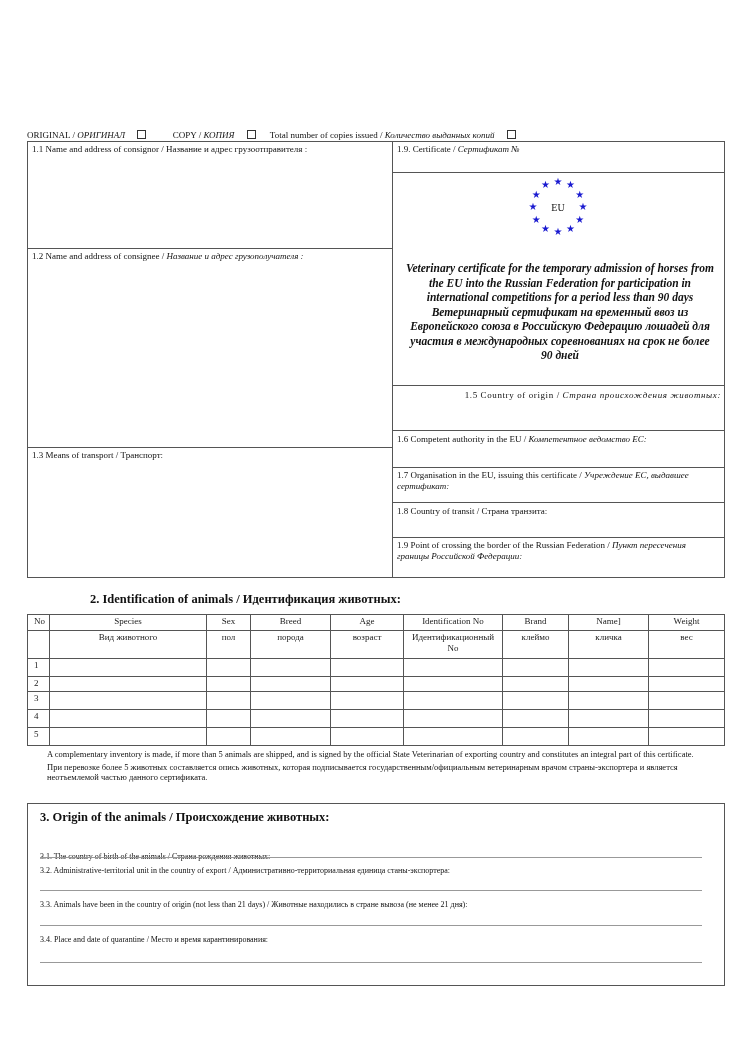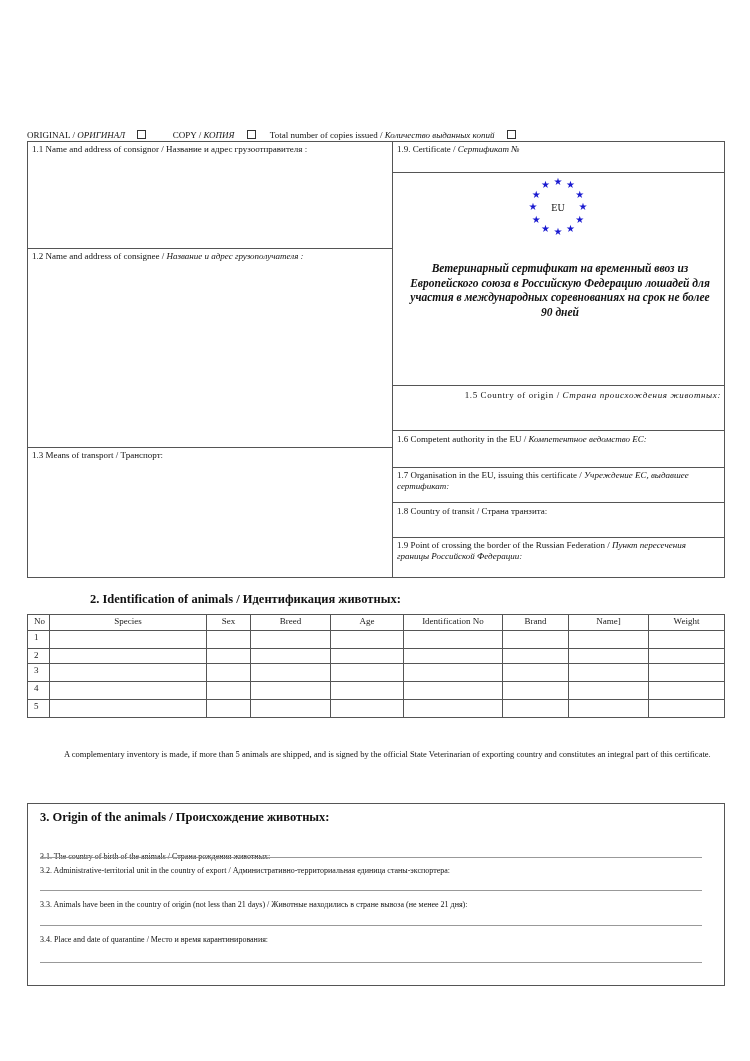--- a/index.html
+++ b/index.html
@@ -68,20 +68,21 @@
       <div class="star" style="color: rgb(26, 26, 208); left: 12.5px; top: 45.6506px;">★</div>
       <div class="star" style="color: rgb(26, 26, 208); left: 3.34936px; top: 36.5px;">★</div>
       <div class="star" style="color: rgb(26, 26, 208); left: 0px; top: 24px;">★</div>
       <div class="star" style="color: rgb(26, 26, 208); left: 3.34936px; top: 11.5px;">★</div>
       <div class="star" style="color: rgb(26, 26, 208); left: 12.5px; top: 2.34936px;">★</div>
     </div>
   <div class="abs" style="left:0; top:24px; width:60px; text-align:center; font-size:10px;">EU</div>
 </div>
 
 <div class="vet-title">
+  <div>Veterinary certificate for the temporary admission of horses from the EU into the Russian Federation for participation in international competitions for a period less than 90 days</div>
   <div style="padding:0 4px;">Ветеринарный сертификат на временный ввоз из Европейского союза в Российскую Федерацию лошадей для участия в международных соревнованиях на срок не более 90 дней</div>
 </div>
 
 <div class="cell-label" style="left:32px; top:251px; width:355px; height:192px;">
   <span>1.2 Name and address of consignee / </span><i>Название и адрес грузополучателя :</i>
 </div>
 
 <div class="cell-label" style="left:397px; top:390px; width:324px; height:38px; letter-spacing:0.6px;text-align:right;">
   <span>1.5 Country of origin / </span><i>Страна происхождения животных:</i>
 </div>
@@ -125,20 +126,31 @@
         <td class="no">No</td>
         <td>Species</td>
         <td>Sex</td>
         <td>Breed</td>
         <td>Age</td>
         <td>Identification No</td>
         <td>Brand</td>
         <td>Name]</td>
         <td>Weight</td>
       </tr>
+  <tr style="height:28px;" id="hdr-ru">
+        <td></td>
+        <td>Вид животного</td>
+        <td>пол</td>
+        <td>порода</td>
+        <td>возраст</td>
+        <td>Идентификационный No</td>
+        <td>клеймо</td>
+        <td>кличка</td>
+        <td>вес</td>
+      </tr>
   </tbody>
     <tbody id="animal-rows">
       <tr style="height: 18px;">
         <td class="no">1</td>
         <td></td>
         <td></td>
         <td></td>
         <td></td>
         <td></td>
         <td></td>
@@ -185,22 +197,23 @@
         <td></td>
         <td></td>
         <td></td>
         <td></td>
         <td></td>
         <td></td>
       </tr>
     </tbody>
 </table>
 
-<div class="abs" style="left:64px; top:749px; width:660px; font-size:8.5px; line-height:10.5px;">
+<div class="abs" style="left:47px; top:749px; width:660px; font-size:8.5px; line-height:10.5px;">
   <div>A complementary inventory is made, if more than 5 animals are shipped, and is signed by the official State Veterinarian of exporting country and constitutes an integral part of this certificate.</div>
+  <div style="margin-top:2px;">При перевозке более 5 животных составляется опись животных, которая подписывается государственным/официальным ветеринарным врачом страны-экспортера и является неотъемлемой частью данного сертификата.</div>
 </div>
 
 <div class="box" style="left:27px; top:803px; width:698px; height:183px;"></div>
 <div class="sec-title" style="left:40px; top:810px;">3. Origin of the animals / Происхождение животных:</div>
 
 <div class="abs t8" style="left:40px; top:852px;">3.1. The country of  birth of the animals / Страна рождения животных:</div>
 <div class="dash" style="top:857px;"></div>
 <div class="abs t8" style="left:40px; top:866px;">3.2. Administrative-territorial unit in the country of export / Административно-территориальная единица станы-экспортера:</div>
 <div class="dash" style="top:890px;"></div>
 <div class="abs t8" style="left:40px; top:900px;">3.3. Animals have been in the country of origin (not less than 21 days) / Животные находились в стране вывоза (не менее 21 дня):</div>

